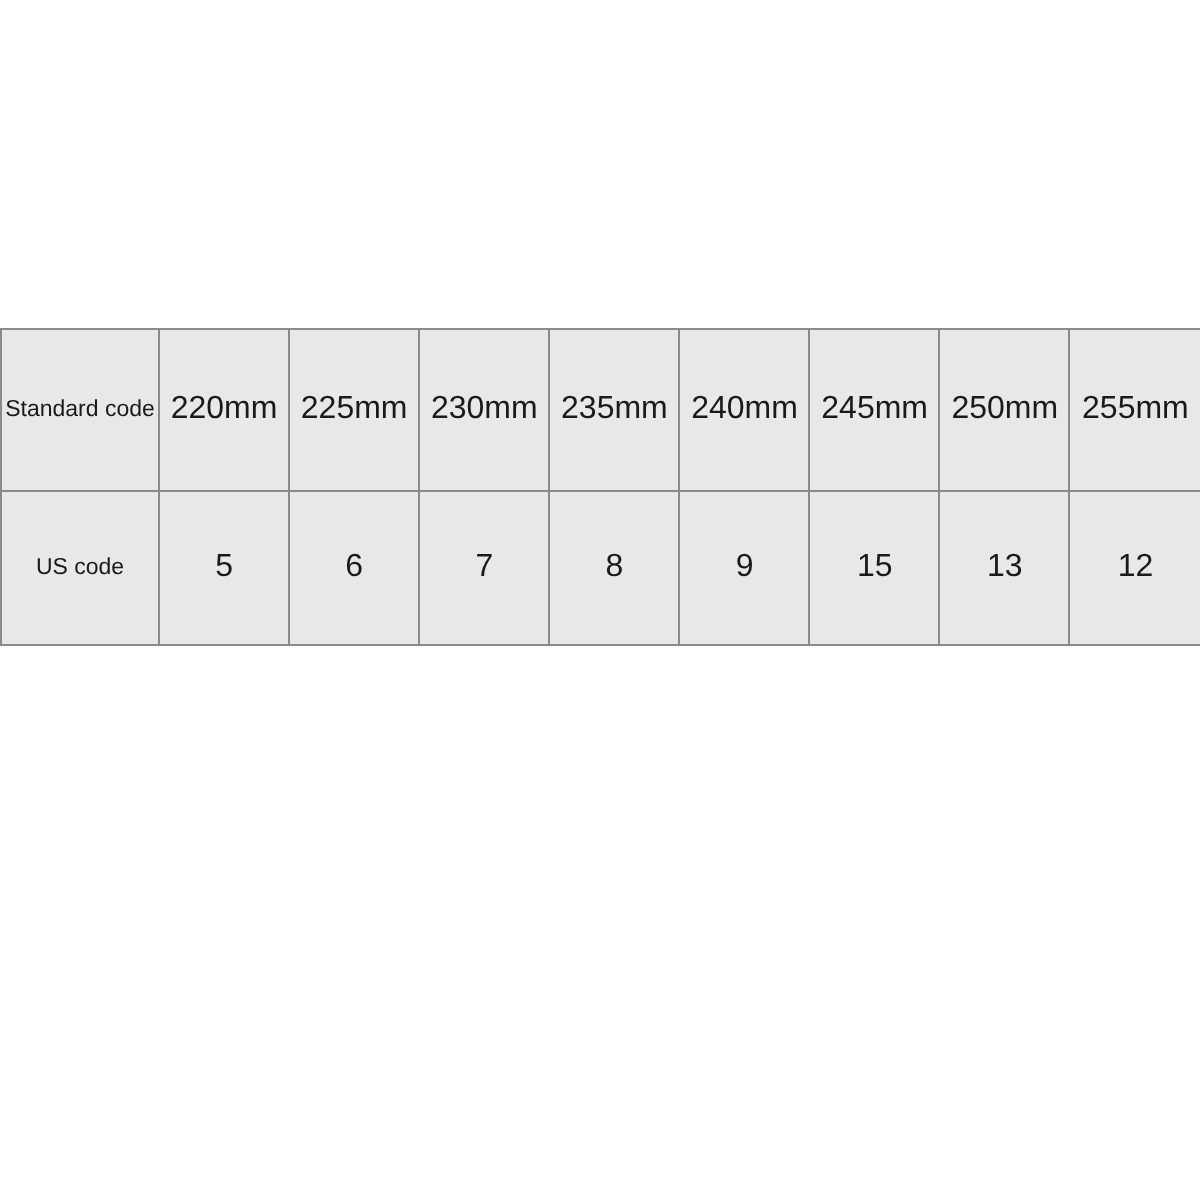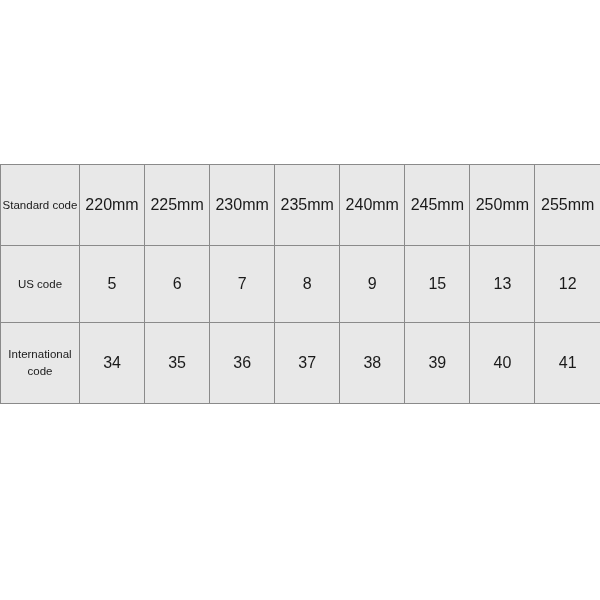--- a/index.html
+++ b/index.html
@@ -86,27 +86,16 @@
           <td class="label-cell">US code</td>
           <td>5</td>
           <td>6</td>
           <td>7</td>
           <td>8</td>
           <td>9</td>
           <td>15</td>
           <td>13</td>
           <td>12</td>
         </tr>
-        <tr class="row-intl">
-          <td class="label-cell">International code</td>
-          <td>34</td>
-          <td>35</td>
-          <td>36</td>
-          <td>37</td>
-          <td>38</td>
-          <td>39</td>
-          <td>40</td>
-          <td>41</td>
-        </tr>
       </tbody>
     </table>
   </div>
 </div>
 
 </body></html>

